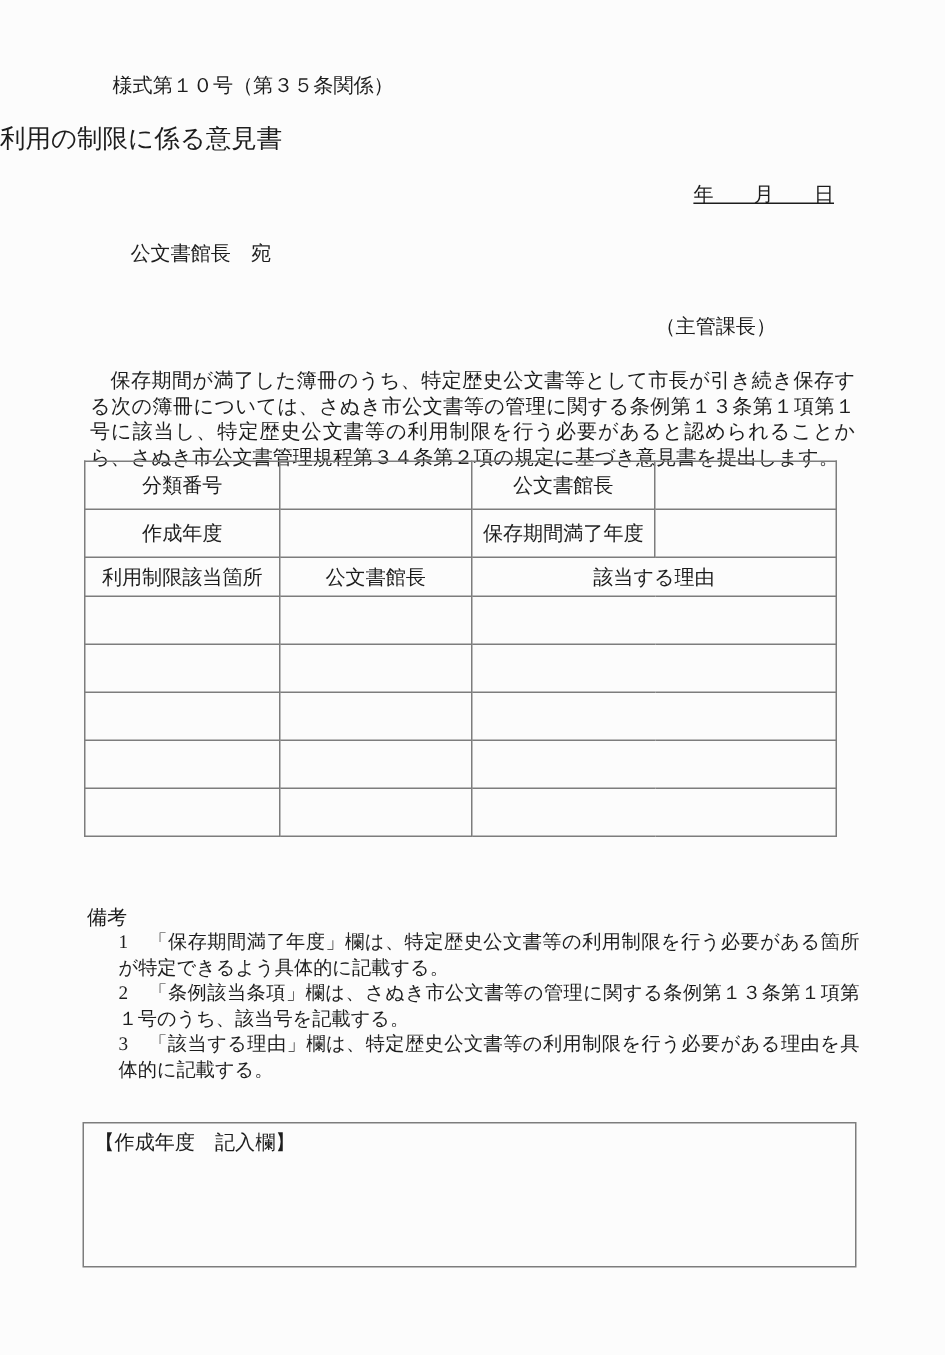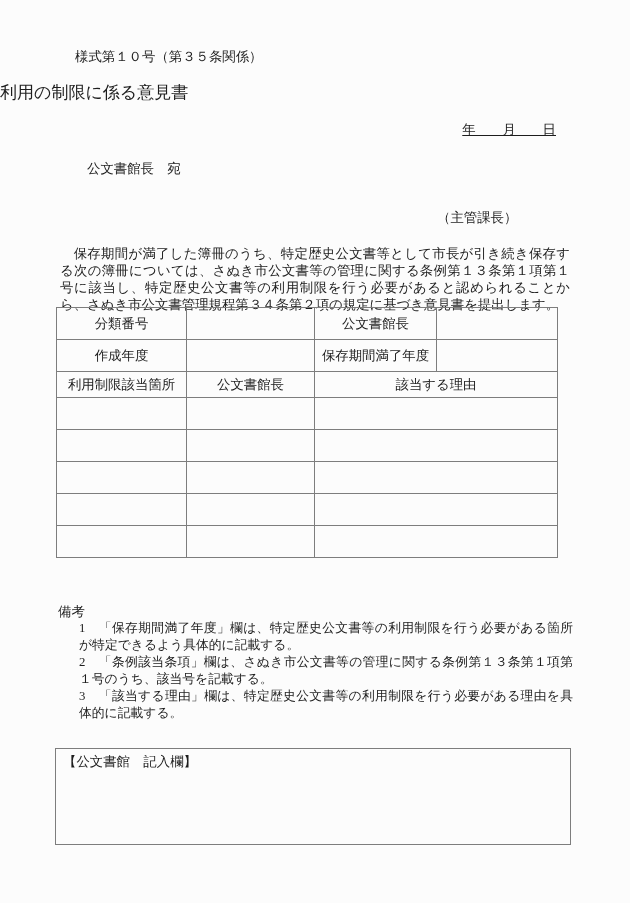--- a/index.html
+++ b/index.html
@@ -182,16 +182,16 @@
 
   <div class="notes-title">備考</div>
 
   <div class="notes">
     <div class="note-item"><span class="note-num">1</span><span class="note-num">　</span><span>「保存期間満了年度」欄は、特定歴史公文書等の利用制限を行う必要がある箇所が特定できるよう具体的に記載する。</span></div>
     <div class="note-item"><span class="note-num">2</span><span class="note-num">　</span><span>「条例該当条項」欄は、さぬき市公文書等の管理に関する条例第１３条第１項第１号のうち、該当号を記載する。</span></div>
     <div class="note-item"><span class="note-num">3</span><span class="note-num">　</span><span>「該当する理由」欄は、特定歴史公文書等の利用制限を行う必要がある理由を具体的に記載する。</span></div>
   </div>
 
   <div class="archive-box">
-    <div class="archive-box-label">【公文書館　記入欄】</div>
+    <div class="archive-box-label">【作成年度　記入欄】</div>
   </div>
 
 </div>
 
 </body></html>

